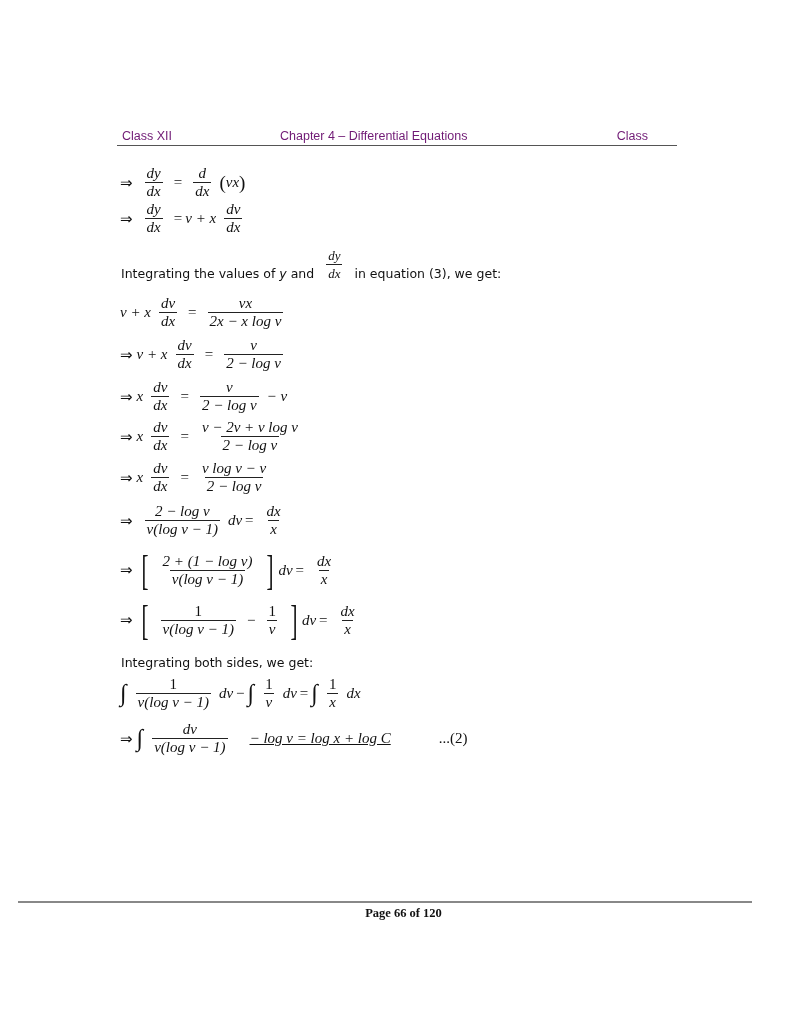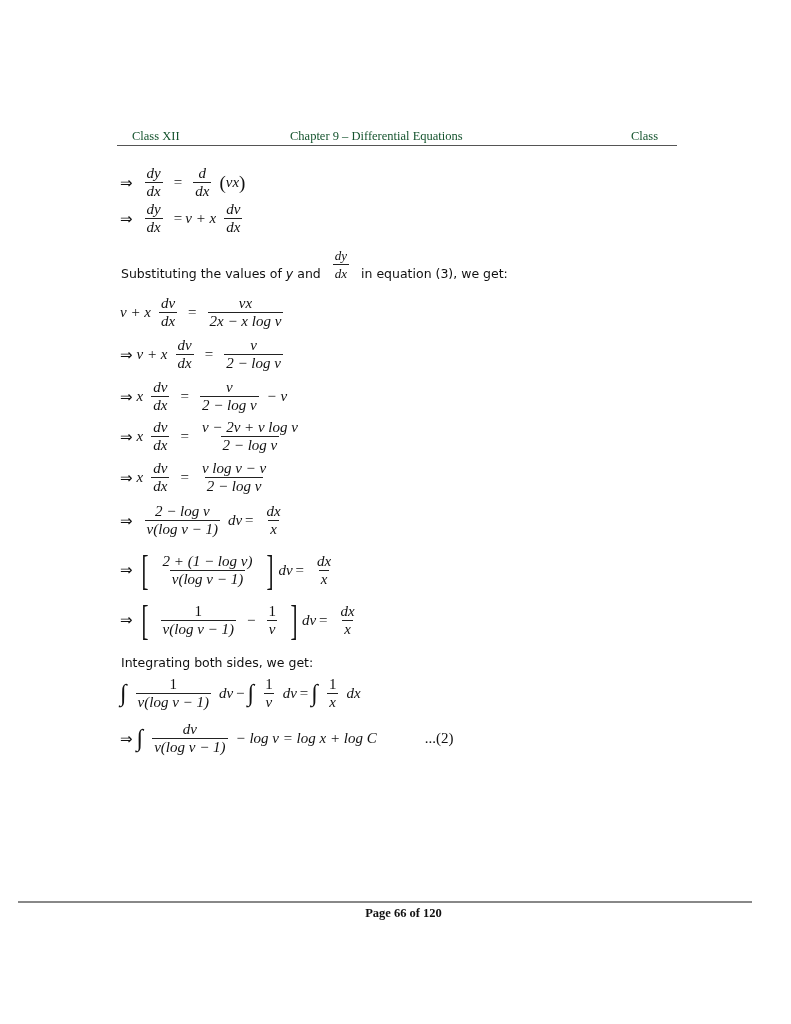--- a/index.html
+++ b/index.html
@@ -1,18 +1,18 @@
 <!DOCTYPE html>
 <html><head>
 <meta charset="utf-8">
 <style>
   html, body { margin: 0; padding: 0; background: #ffffff; }
   body { width: 791px; height: 1024px; position: relative; overflow: hidden; color: #111; }
   .math { font-family: "Liberation Serif", serif; font-size: 15px; color: #111; }
-  .header { position: absolute; top: 129px; left: 117px; width: 559px; height: 16px; font-family: Liberation Serif, serif; font-size: 12.5px; color: #14532d; }
+  .header { position: absolute; top: 129px; left: 107px; width: 559px; height: 16px; font-family: Liberation Sans, sans-serif; font-size: 12.5px; color: #701a75; }
   .header .left { position: absolute; left: 15px; top: 0; }
   .header .center { position: absolute; left: 173px; top: 0; }
   .header .right { position: absolute; right: 18px; top: 0; }
   .header-rule { position: absolute; top: 145px; left: 117px; width: 560px; height: 0; border-top: 1.5px solid #555; }
   .footer-rule { position: absolute; top: 901px; left: 18px; width: 734px; height: 0; border-top: 2px solid #888; }
   .footer { position: absolute; top: 906px; left: 0; width: 791px; text-align: center; font-family: Liberation Serif, serif; font-weight: bold; font-size: 12.5px; color: #111; padding-left: 8px; }
 
   .eq { position: absolute; left: 120px; display: flex; align-items: center; white-space: nowrap; }
   .frac { display: inline-flex; flex-direction: column; align-items: center; vertical-align: middle; margin: 0 8px; }
   .frac .num { padding: 0 2px 1px; line-height: 15px; }
@@ -24,21 +24,21 @@
   .bracket { font-size: 42px; font-weight: 100; line-height: 40px; margin: 0 1px; transform: scaleX(0.5); display: inline-block; }
   .integral { font-size: 24px; font-style: italic; margin-right: 1px; }
   .text-line { position: absolute; left: 121px; font-family: "DejaVu Sans", sans-serif; font-size: 12.5px; color: #111; white-space: nowrap; }
   .eqnum { margin-left: 48px; }
 </style>
 </head>
 <body>
 
 <div class="header">
   <span class="left">Class XII</span>
-  <span class="center">Chapter 9 – Differential Equations</span>
+  <span class="center">Chapter 4 – Differential Equations</span>
   <span class="right">Class</span>
 </div>
 <div class="header-rule"></div>
 
 <div class="eq math" style="top:166px;">
   <span class="arrow">⇒</span>
   <span class="frac">
       <span class="num it">dy</span>
       <span class="den it">dx</span>
     </span>
@@ -60,21 +60,21 @@
     </span>
   <span class="op">=</span>
   <span class="it">v + x</span>
   <span class="frac">
       <span class="num it">dv</span>
       <span class="den it">dx</span>
     </span>
 </div>
 
 <div class="text-line" style="top:248px; display:flex; align-items:flex-end;">
-  <span>Substituting the values of</span>&nbsp;<span style="font-style:italic;">y</span>&nbsp;<span>and</span>&nbsp;
+  <span>Integrating the values of</span>&nbsp;<span style="font-style:italic;">y</span>&nbsp;<span>and</span>&nbsp;
   <span class="frac math" style="font-size:13px;">
       <span class="num it">dy</span>
       <span class="den it" style="border-top:1px solid #222;">dx</span>
     </span>
   &nbsp;<span>in equation (3), we get:</span>
 </div>
 
 <div class="eq math" style="top:296px;">
   <span class="it">v + x</span>
   <span class="frac">
@@ -221,18 +221,18 @@
   <span class="it">dx</span>
 </div>
 
 <div class="eq math" style="top:722px;">
   <span class="arrow">⇒</span>
   <span class="integral">∫</span>
   <span class="frac">
       <span class="num it">dv</span>
       <span class="den it">v(log v − 1)</span>
     </span>
-  <span class="it" style="margin-left:0;">− log v = log x + log C</span>
+  <span class="it" style="margin-left:14px;text-decoration:underline;">− log v = log x + log C</span>
   <span class="eqnum">...(2)</span>
 </div>
 
 <div class="footer-rule"></div>
 <div class="footer">Page 66 of 120</div>
 
 </body></html>

